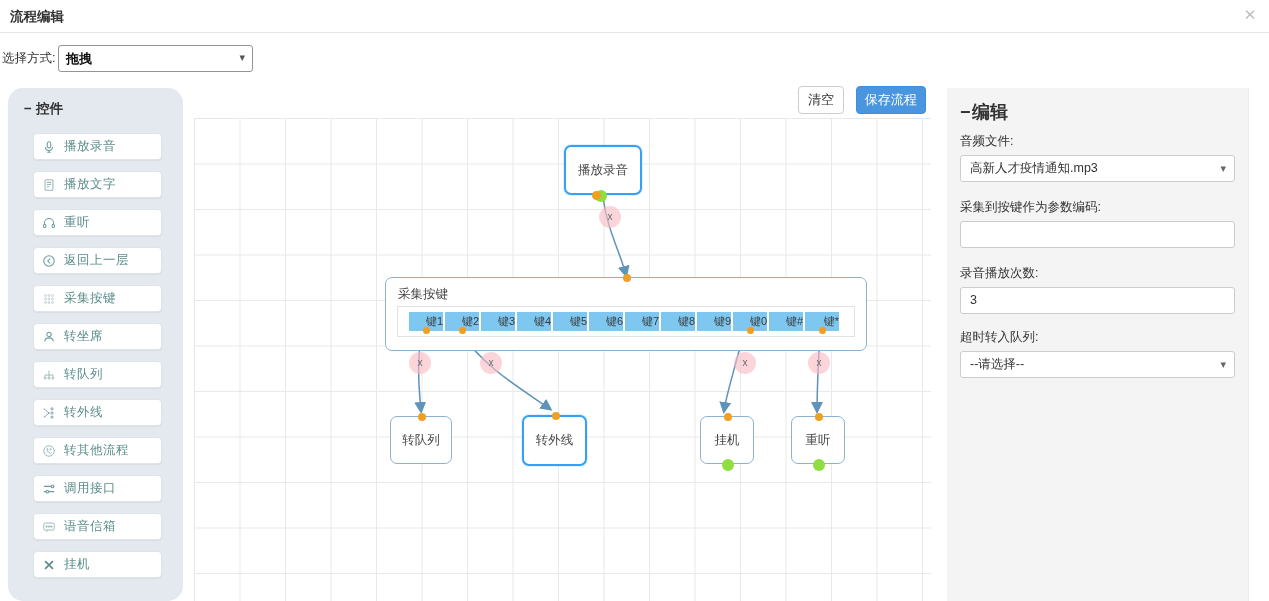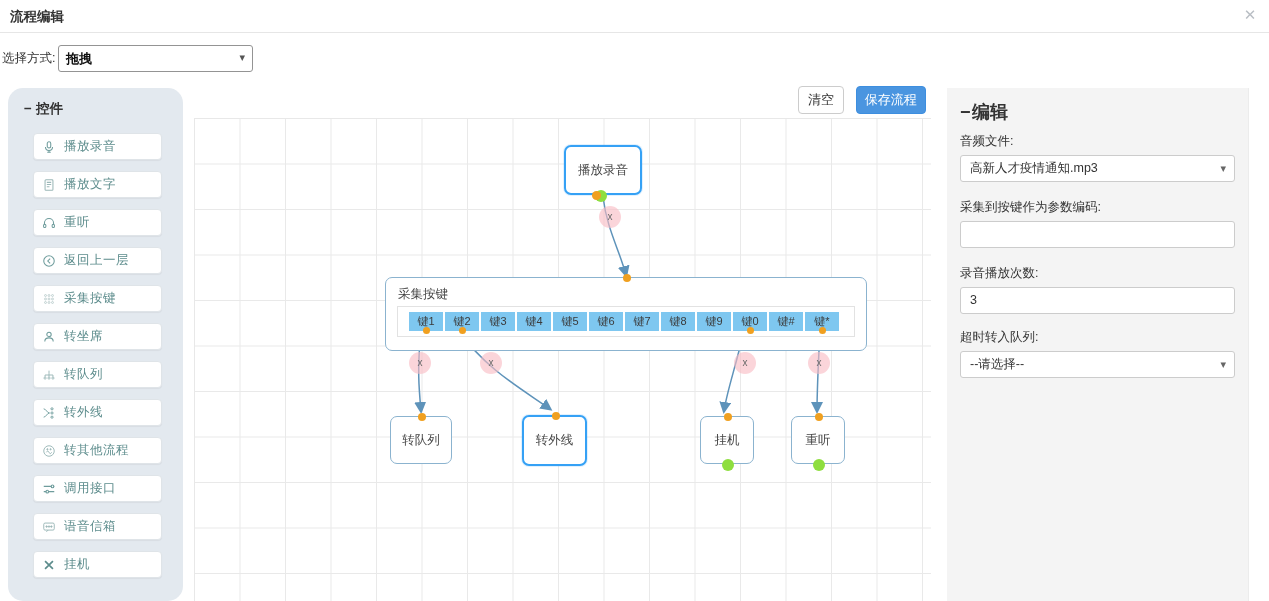--- a/index.html
+++ b/index.html
@@ -69,21 +69,21 @@
   .port.out{width:12px;height:12px;background:#8ede3f;}
   .port.out-orange{width:9px;height:9px;background:#f0a020;}
 
   
   .node-collect{position:absolute;left:190px;top:158px;width:482px;height:74px;
     box-sizing:border-box;background:#fff;border:1px solid #8bb3cf;border-radius:7px;cursor:pointer;}
   .node-collect .cap{position:absolute;left:12px;top:8px;font-size:12.5px;color:#444;}
   .keybar{position:absolute;left:11px;top:28px;width:458px;height:31px;
     box-sizing:border-box;border:1px solid #e2e2e2;background:#fff;}
   .key{position:absolute;top:5px;width:34px;height:19px;background:#7ec7f0;
-    color:#3a3a3a;font-size:11px;line-height:19px;text-align:center;cursor:pointer;}
+    color:#3a3a3a;font-size:11px;line-height:19px;text-align:right;cursor:pointer;}
   .keydot{position:absolute;width:7px;height:7px;border-radius:50%;background:#f0a020;}
 
   
   .xbadge{position:absolute;width:22px;height:22px;border-radius:50%;
     background:rgba(248,187,195,.62);color:#6b6b6b;font-size:10px;
     line-height:22px;text-align:center;cursor:pointer;}
 
   
   .rpanel{position:absolute;left:947px;top:88px;width:301px;height:513px;background:#f4f4f4;}
   .rpanel .sect{position:absolute;left:13px;top:12px;font-size:18px;color:#333;font-weight:bold;}

